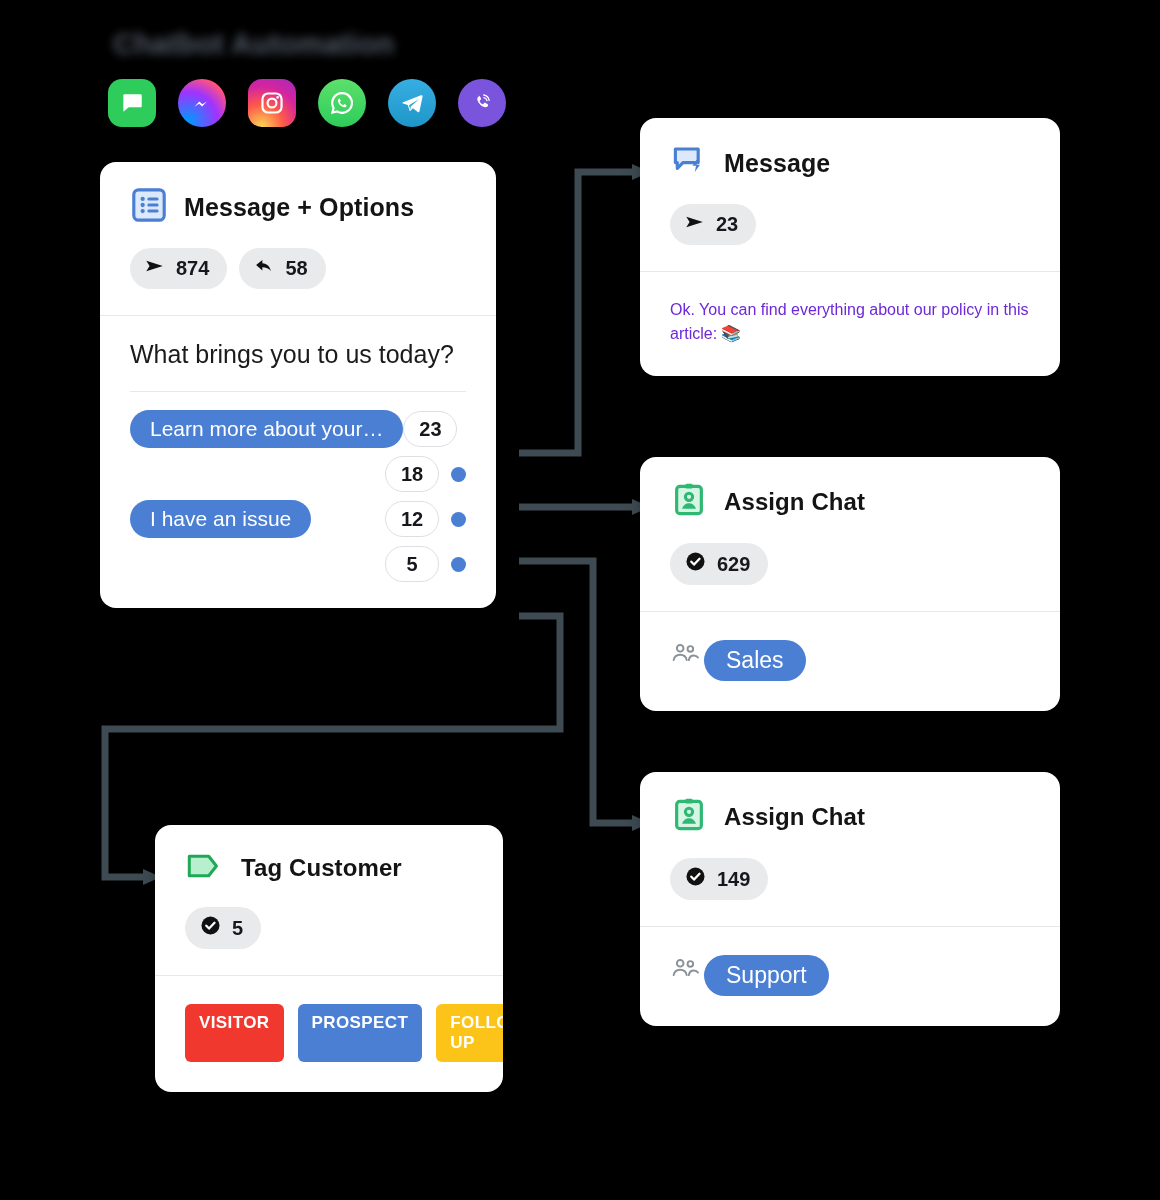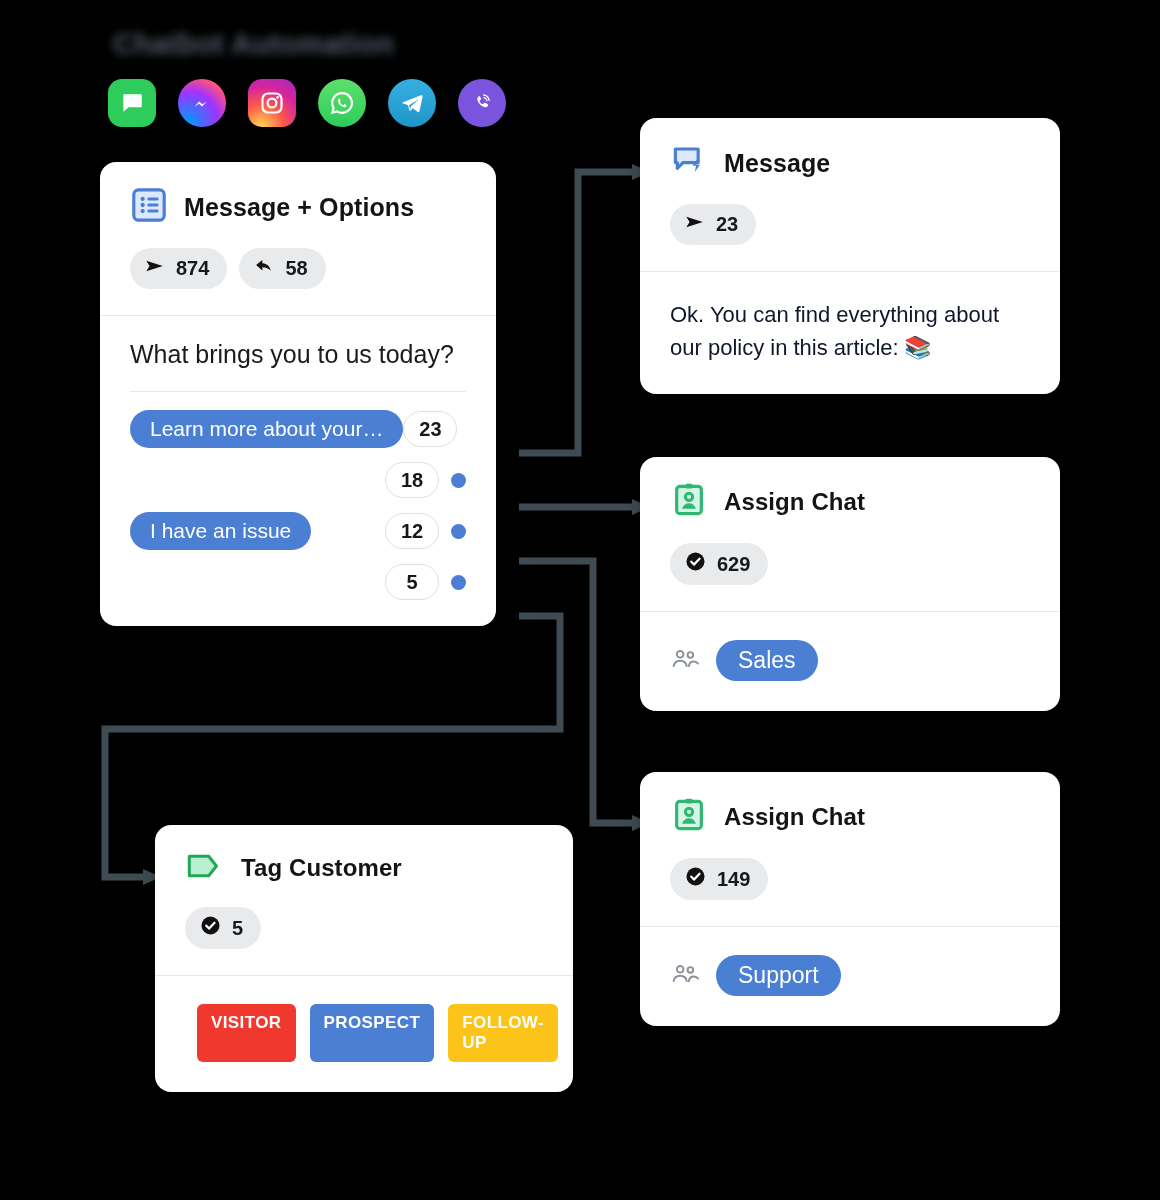--- a/index.html
+++ b/index.html
@@ -40,35 +40,35 @@
   .pill{
     display:inline-flex;align-items:center;gap:10px;
     background:#e9eaec;border-radius:999px;padding:7px 18px 7px 14px;
     font-size:20px;font-weight:700;color:#15181c;
   }
   .divider{height:1px;background:#e6e8ea;margin:0;}
   .card-body{padding:24px 30px 26px 30px;}
 
   .question{font-size:25px;color:#1b1b1b;font-weight:400;padding:0 0 22px 0;}
   .q-rule{height:1px;background:#e6e8ea;margin:0 0 18px 0;}
-  .opt-row{display:flex;align-items:center;margin-bottom:14px;}
+  .opt-row{display:flex;align-items:center;margin-bottom:8px;}
   .opt-chip{
     background:#4a7fd4;color:#fff;border-radius:999px;
     padding:7px 20px;font-size:21px;line-height:1.15;white-space:nowrap;
   }
   .opt-spacer{flex:1;}
   .opt-count{
     min-width:30px;height:34px;padding:0 11px;border:1px solid #dcdfe3;background:#fff;
     border-radius:999px;display:flex;align-items:center;justify-content:center;
     font-size:20px;font-weight:600;color:#16181c;
   }
   .opt-dot{width:15px;height:15px;border-radius:50%;background:#4a7fd4;margin-left:12px;}
 
-  .msg-text{font-size:22px;line-height:1.5;color:#0f172a;}
-  .assign-row{display:flex;align-items:center;gap:16px;}
+  .msg-text{font-size:16px;line-height:1.5;color:#6d28d9;}
+  .assign-row{display:flex;align-items:flex-start;gap:4px;}
   .team-pill{
     background:#4a7fd4;color:#fff;border-radius:999px;padding:8px 22px;
     font-size:23px;line-height:1.1;
   }
   .tag-row{display:flex;gap:14px;}
   .tag{
     border-radius:6px;color:#fff;font-size:17px;font-weight:700;
     padding:9px 14px;letter-spacing:.4px;
   }
 
@@ -303,21 +303,21 @@
             <circle cx="19" cy="8.2" r="2.6" fill="none" stroke="#8b9199" stroke-width="1.8"></circle>
             <path d="M3.4 18.6c.6-3.3 3.1-5 6.1-5s5.5 1.7 6.1 5" fill="none" stroke="#8b9199" stroke-width="1.8" stroke-linecap="round"></path>
             <path d="M17.6 18.6c.4-2.8 2.4-4.3 4.7-4.3 1.6 0 3 .7 3.8 2" fill="none" stroke="#8b9199" stroke-width="1.8" stroke-linecap="round"></path>
           </svg>
         </span>
         <span class="team-pill">Support</span>
       </div>
     </div>
   </div>
 
-  <div class="card" style="left:155px;top:825px;width:418px;">
+  <div class="card" style="left:155px;top:825px;width:348px;">
     <div class="card-head">
       <div class="card-title-row">
         <span>
           <svg width="40" height="34" viewBox="0 0 28 22">
             <path d="M3 4.2h13.6l5.4 6.8-5.4 6.8H3z" fill="#b8f0cf" stroke="#1fa855" stroke-width="2.1" stroke-linejoin="round"></path>
           </svg>
         </span>
         <span class="card-title sm">Tag Customer</span>
       </div>
       <div class="stats">
@@ -326,21 +326,21 @@
             <svg width="23" height="23" viewBox="0 0 24 24">
                 <circle cx="12" cy="12" r="9.4" fill="#111"></circle>
                 <path d="M7.6 12.2l2.9 3 5.7-6" stroke="#fff" stroke-width="2.4" fill="none" stroke-linecap="round" stroke-linejoin="round"></path>
               </svg>
           </span>
           <span>5</span>
         </span>
       </div>
     </div>
     <div class="divider"></div>
-    <div class="card-body" style="padding:28px 30px 30px 42px;">
+    <div class="card-body" style="padding:28px 30px 30px 30px;">
       <div class="tag-row">
         <span class="tag" style="background:#f0382f;">VISITOR</span>
         <span class="tag" style="background:#4a7fd4;">PROSPECT</span>
         <span class="tag" style="background:#fcc419;">FOLLOW-UP</span>
       </div>
     </div>
   </div>
 
 </div>
 

